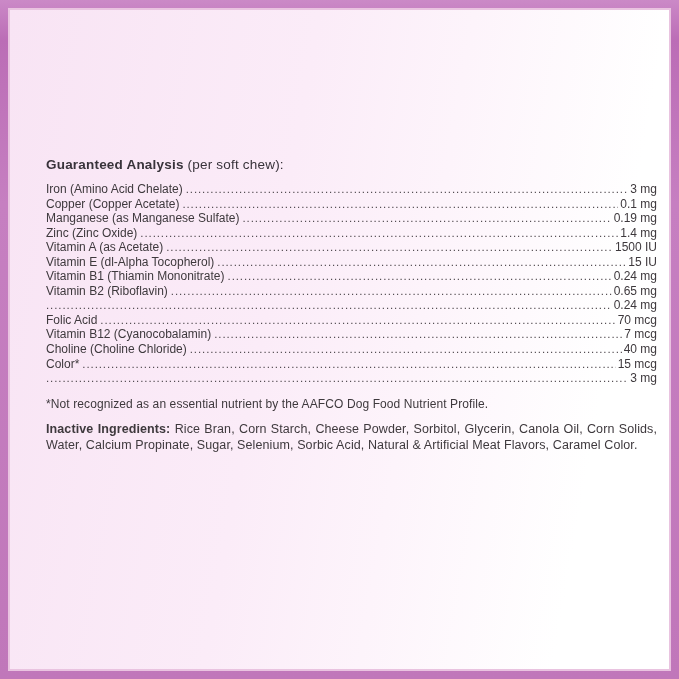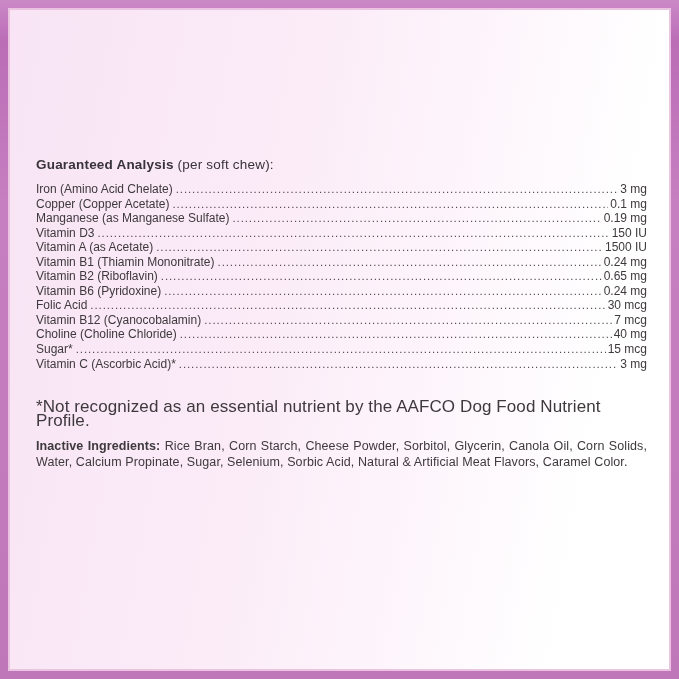--- a/index.html
+++ b/index.html
@@ -14,21 +14,21 @@
     background: linear-gradient(180deg, #cb89c7 0%, #bb6db6 6%, #c67fc1 30%, #c077ba 100%);
   }
   
   .canvas {
     position: absolute; inset: 8px;
     border: 2px solid #e9c3e0;
     background: linear-gradient(100deg, #f8e4f4 0%, #fbecf8 40%, #fdf4fb 60%, #ffffff 85%);
     box-sizing: border-box;
   }
   .content {
-    position: absolute; left: 26px; top: 147px; width: 611px;
+    position: absolute; left: 36px; top: 147px; width: 611px;
     color: #3e393d;
   }
   .ga-heading {
     font-size: 13.5px; line-height: 16px; margin: 0 0 9px 0; color: #38333a;
     letter-spacing: 0.2px;
   }
   .bold { font-weight: bold; }
   .rows { width: 100%; }
   .row {
     display: flex; align-items: baseline;
@@ -36,21 +36,21 @@
     color: #3e393d; white-space: nowrap;
   }
   .row-label { white-space: nowrap; padding-right: 3px; }
   .row-dots { flex: 1 1 auto; overflow: hidden; white-space: nowrap; min-width: 8px; }
   .row-dots::after {
     content: "................................................................................................................................................................................................................";
     font-size: 11.5px; letter-spacing: 0.9px; color: #4d474c;
   }
   .row-value { white-space: nowrap; padding-left: 2px; }
   .footnote {
-    margin: 29px 0 0 0; font-size: 17px; line-height: 14px; color: #3e393d;
+    margin: 11px 0 0 0; font-size: 12px; line-height: 14px; color: #3e393d;
     letter-spacing: 0.1px;
   }
   .inactive {
     margin: 10px 0 16px 0; font-size: 12.5px; line-height: 16px; color: #3e393d;
     text-align: justify; letter-spacing: 0.1px;
   }
 </style>
 </head>
 <body>
 
@@ -72,80 +72,83 @@
     <span class="row-dots"></span>
     <span class="row-value">0.1 mg</span>
   </div>
 
   <div class="row">
     <span class="row-label">Manganese (as Manganese Sulfate)</span>
     <span class="row-dots"></span>
     <span class="row-value">0.19 mg</span>
   </div>
 
+  <div class="row">
+    <span class="row-label">Zinc (Zinc Oxide)</span>
+    <span class="row-dots"></span>
+    <span class="row-value">1.4 mg</span>
+  </div>
 
-  <div class="row">
-    <span class="row-label">Vitamin D3</span>
-    <span class="row-dots"></span>
-    <span class="row-value">150 IU</span>
-  </div>
 
   <div class="row">
     <span class="row-label">Vitamin A (as Acetate)</span>
     <span class="row-dots"></span>
     <span class="row-value">1500 IU</span>
   </div>
 
+  <div class="row">
+    <span class="row-label">Vitamin E (dl-Alpha Tocopherol)</span>
+    <span class="row-dots"></span>
+    <span class="row-value">15 IU</span>
+  </div>
 
   <div class="row">
     <span class="row-label">Vitamin B1 (Thiamin Mononitrate)</span>
     <span class="row-dots"></span>
     <span class="row-value">0.24 mg</span>
   </div>
 
   <div class="row">
     <span class="row-label">Vitamin B2 (Riboflavin)</span>
     <span class="row-dots"></span>
     <span class="row-value">0.65 mg</span>
   </div>
 
 
 
   <div class="row">
-    <span class="row-label">Vitamin B6 (Pyridoxine)</span>
     <span class="row-dots"></span>
     <span class="row-value">0.24 mg</span>
   </div>
 
   <div class="row">
     <span class="row-label">Folic Acid</span>
     <span class="row-dots"></span>
-    <span class="row-value">30 mcg</span>
+    <span class="row-value">70 mcg</span>
   </div>
 
   <div class="row">
     <span class="row-label">Vitamin B12 (Cyanocobalamin)</span>
     <span class="row-dots"></span>
     <span class="row-value">7 mcg</span>
   </div>
 
   <div class="row">
     <span class="row-label">Choline (Choline Chloride)</span>
     <span class="row-dots"></span>
     <span class="row-value">40 mg</span>
   </div>
 
   <div class="row">
-    <span class="row-label">Sugar*</span>
+    <span class="row-label">Color*</span>
     <span class="row-dots"></span>
     <span class="row-value">15 mcg</span>
   </div>
 
   <div class="row">
-    <span class="row-label">Vitamin C (Ascorbic Acid)*</span>
     <span class="row-dots"></span>
     <span class="row-value">3 mg</span>
   </div>
 
 </div>
 
       <p class="footnote">*Not recognized as an essential nutrient by the AAFCO Dog Food Nutrient Profile.</p>
 
       <p class="inactive"><span class="bold">Inactive Ingredients:</span><span> Rice Bran, Corn Starch, Cheese Powder, Sorbitol, Glycerin, Canola Oil, Corn Solids, Water, Calcium Propinate, Sugar, Selenium, Sorbic Acid, Natural &amp; Artificial Meat Flavors, Caramel Color.</span></p>
 

